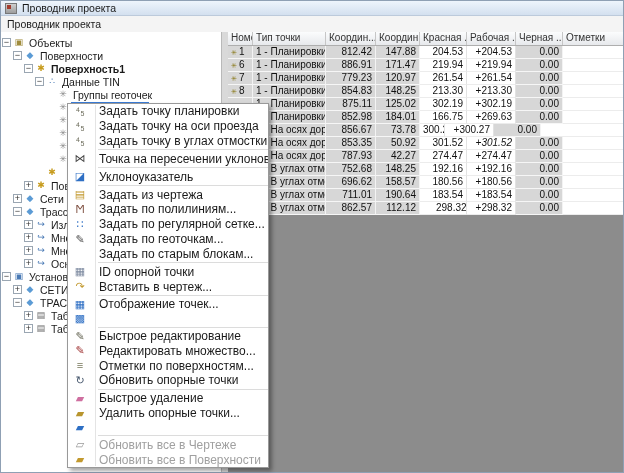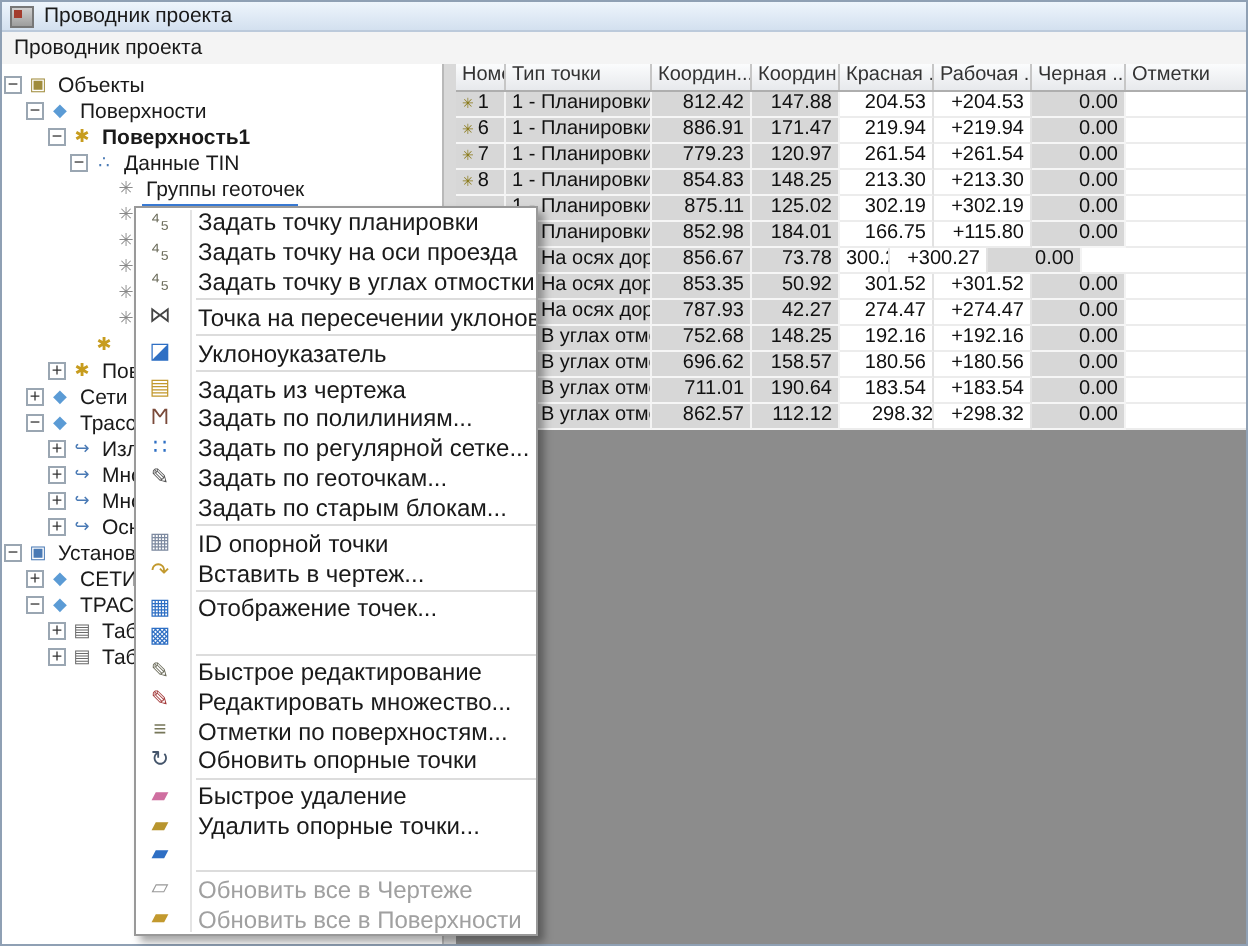--- a/index.html
+++ b/index.html
@@ -250,41 +250,41 @@
             <div class="td r" style="width: 49px;">+302.19</div>
             <div class="td shaded r" style="width: 47px;">0.00</div>
             <div class="td fill"></div>
           </div>
           <div class="gridrow">
             <div class="td shaded" style="width: 25px;"></div>
             <div class="td shaded" style="width: 73px;">1 - Планировки</div>
             <div class="td shaded r" style="width: 50px;">852.98</div>
             <div class="td shaded r" style="width: 44px;">184.01</div>
             <div class="td r" style="width: 47px;">166.75</div>
-            <div class="td r" style="width: 49px;">+115.80</div>
+            <div class="td r" style="width: 49px;">+269.63</div>
             <div class="td shaded r" style="width: 47px;">0.00</div>
             <div class="td fill"></div>
           </div>
           <div class="gridrow">
             <div class="td shaded" style="width: 25px;"></div>
             <div class="td shaded" style="width: 73px;">2 - На осях дорог</div>
             <div class="td shaded r" style="width: 50px;">856.67</div>
             <div class="td shaded r" style="width: 44px;">73.78</div>
             <div class="td r" style="width: 25px;">300.27</div>
             <div class="td r" style="width: 49px;">+300.27</div>
             <div class="td shaded r" style="width: 47px;">0.00</div>
             <div class="td fill"></div>
           </div>
           <div class="gridrow">
             <div class="td shaded" style="width: 25px;"></div>
             <div class="td shaded" style="width: 73px;">2 - На осях дорог</div>
             <div class="td shaded r" style="width: 50px;">853.35</div>
             <div class="td shaded r" style="width: 44px;">50.92</div>
             <div class="td r" style="width: 47px;">301.52</div>
-            <div class="td r" style="width: 49px;">+301.52</div>
+            <div class="td r" style="width: 49px; font-style: italic;">+301.52</div>
             <div class="td shaded r" style="width: 47px;">0.00</div>
             <div class="td fill"></div>
           </div>
           <div class="gridrow">
             <div class="td shaded" style="width: 25px;"></div>
             <div class="td shaded" style="width: 73px;">2 - На осях дорог</div>
             <div class="td shaded r" style="width: 50px;">787.93</div>
             <div class="td shaded r" style="width: 44px;">42.27</div>
             <div class="td r" style="width: 47px; text-align: right;">274.47</div>
             <div class="td r" style="width: 49px;">+274.47</div>

